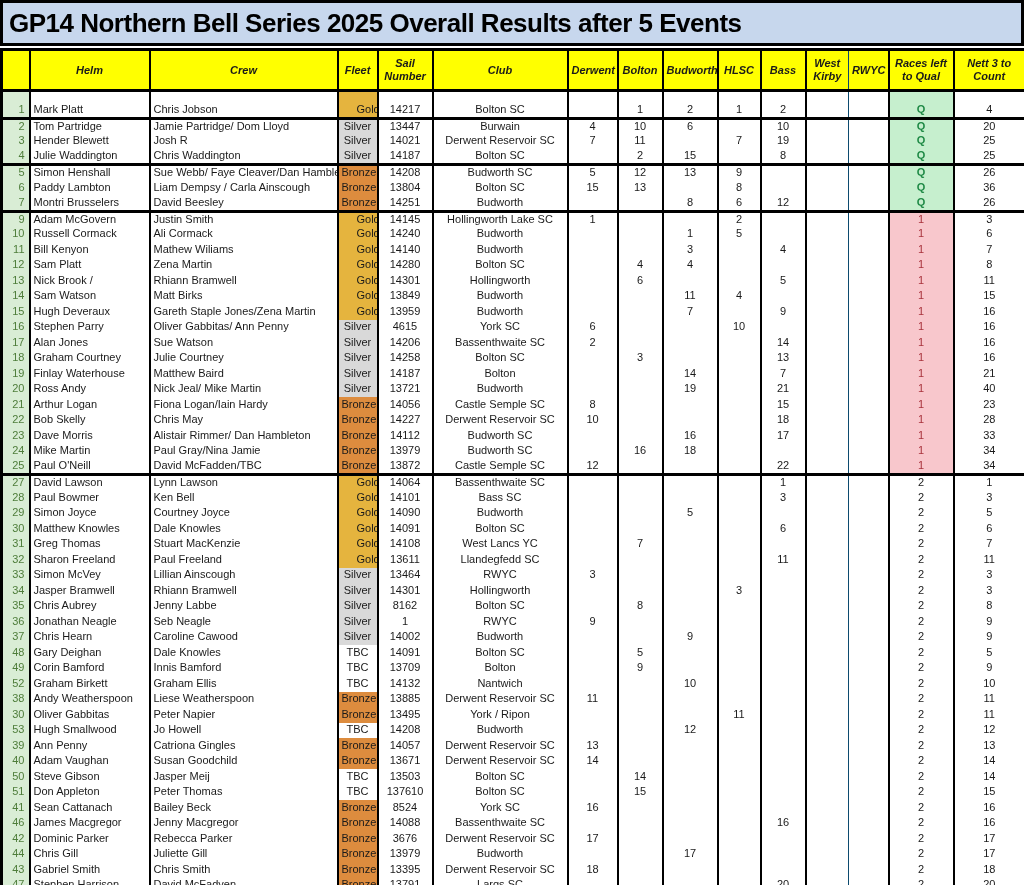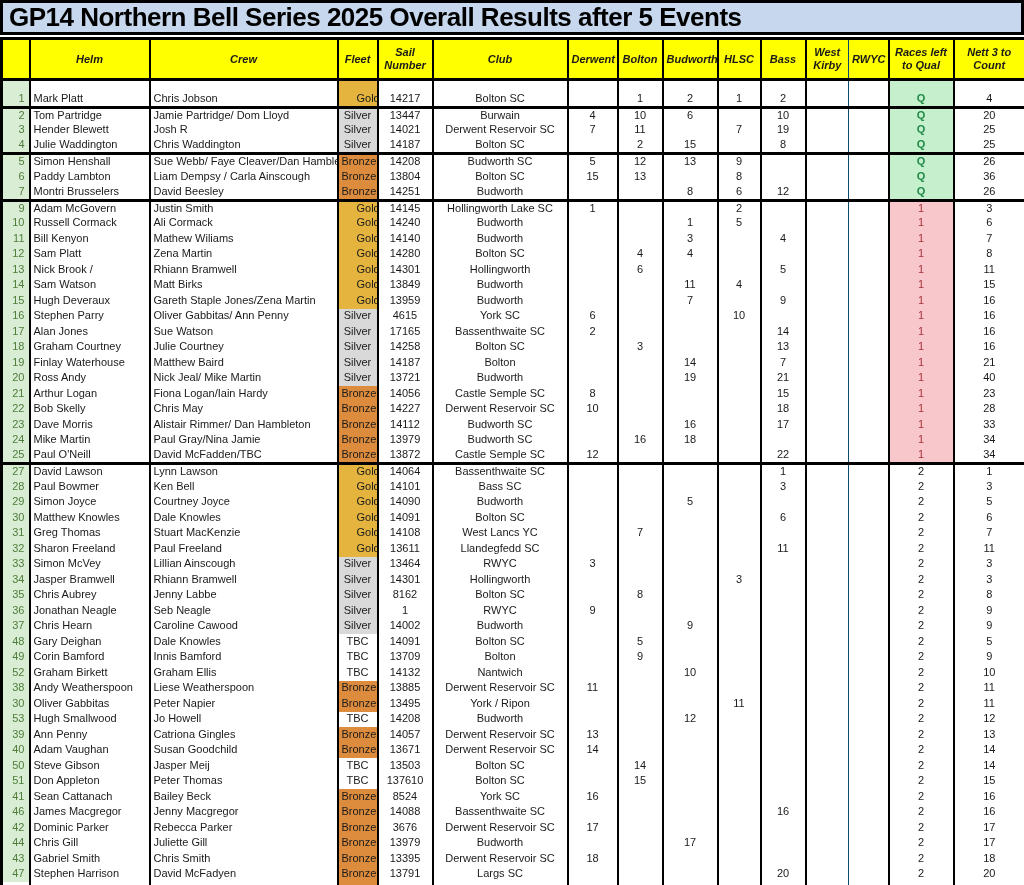--- a/index.html
+++ b/index.html
@@ -1,21 +1,21 @@
 <!DOCTYPE html>
 <html style="--title-bg: #c7d7ed; --header-bg: #ffff00; --gold: #e5b43e; --silver: #d9d9d9; --bronze: #dd8c3e; --row-num-bg: #d9edd5; --qual-q-bg: #c6efce; --qual-q-text: #1f8a46; --qual-1-bg: #f8c7cc; --qual-1-text: #a8323c;"><head>
 <meta charset="utf-8">
 <style>
   html,body{margin:0;padding:0;background:#fff;}
   body{font-family:"Liberation Sans",sans-serif;}
   #page{width:1024px;height:885px;overflow:hidden;background:#fff;position:relative;}
 
   
   .title-bar{
-    box-sizing:border-box;height:35px;border:3px solid #000;
+    box-sizing:border-box;height:46px;border:3px solid #000;
     background:var(--title-bg,#c7d7ed);
     display:flex;align-items:center;padding-left:6px;margin-bottom:2px;
   }
   .title-bar h1{
     margin:0;font-size:26px;font-weight:700;color:#000;letter-spacing:-0.5px;
     white-space:nowrap;
   }
 
   table{border-collapse:collapse;table-layout:fixed;width:1024px;border:3px solid #000;}
   th,td{
@@ -377,21 +377,21 @@
           <td class="c col-wk"></td>
           <td class="c col-rwyc"></td>
           <td class="qual-1">1</td>
           <td class="c">16</td>
         </tr>
         <tr>
           <td class="rownum">17</td>
           <td class="l">Alan Jones</td>
           <td class="l">Sue Watson</td>
           <td class="c fleet-silver">Silver</td>
-          <td class="c">17165</td>
+          <td class="c">14206</td>
           <td class="c">Bassenthwaite SC</td>
           <td class="c">2</td>
           <td class="c"></td>
           <td class="c"></td>
           <td class="c"></td>
           <td class="c">14</td>
           <td class="c col-wk"></td>
           <td class="c col-rwyc"></td>
           <td class="qual-1">1</td>
           <td class="c">16</td>

